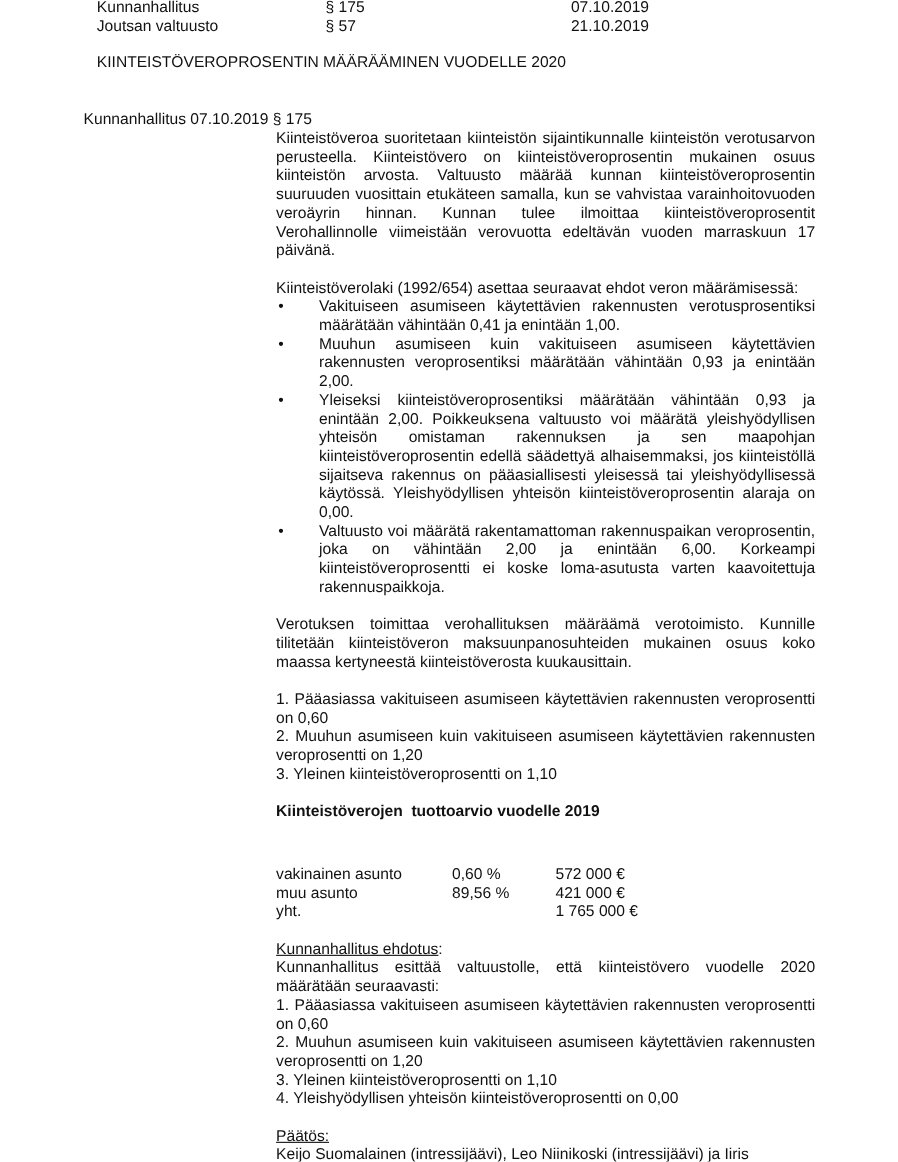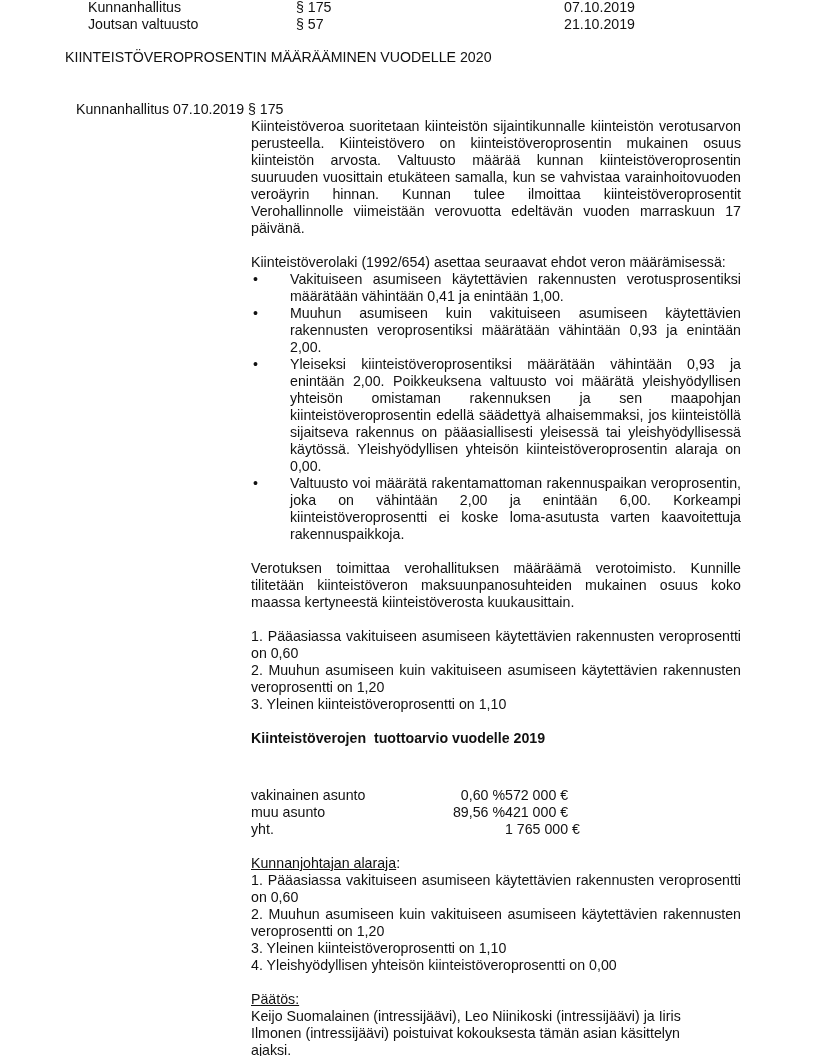--- a/index.html
+++ b/index.html
@@ -6,50 +6,50 @@
   body {
     width: 816px; height: 1056px; overflow: hidden; position: relative;
     font-family: "Liberation Sans", sans-serif; font-size: 14.2px; color: #111;
     line-height: 17px;
   }
   .abs { position: absolute; }
   .hdr-row { position: absolute; left: 88px; width: 560px; height: 17px; }
   .hdr-row span { position: absolute; top: 0; white-space: nowrap; }
   .hdr-row .c1 { left: 0; }
   .hdr-row .c2 { left: 208px; }
-  .hdr-row .c3 { left: 431px; margin-left: 45px; }
+  .hdr-row .c3 { left: 431px; }
   .main { position: absolute; left: 251px; width: 490px; }
   p { margin: 0; }
   .just { text-align: justify; text-align-last: left; }
   .gap { height: 17px; }
   ul.bullets { list-style: none; margin: 0; padding: 0; }
   ul.bullets li { position: relative; padding-left: 39px; text-align: justify; }
   ul.bullets li .dot { position: absolute; left: 2px; top: 0; }
   .bold { font-weight: bold; }
   .u { text-decoration: underline; }
   table.est { border-collapse: collapse; margin-top: 40px; }
   table.est td { padding: 0; height: 17px; white-space: nowrap; vertical-align: top; }
   table.est td.c1 { width: 160px; }
-  table.est td.c2 { width: 94px; text-align: right; }
+  table.est td.c2 { width: 94px; }
 </style>
 </head>
 <body>
 
 <div class="hdr-row" style="top:-1px;">
   <span class="c1">Kunnanhallitus</span>
   <span class="c2">§ 175</span>
   <span class="c3">07.10.2019</span>
 </div>
 <div class="hdr-row" style="top:16px;">
   <span class="c1">Joutsan valtuusto</span>
   <span class="c2">§ 57</span>
   <span class="c3">21.10.2019</span>
 </div>
 
-<div class="abs" style="left:65px; top:49px; white-space:nowrap;">KIINTEISTÖVEROPROSENTIN MÄÄRÄÄMINEN VUODELLE 2020</div>
+<div class="abs" style="left:88px; top:49px; white-space:nowrap;">KIINTEISTÖVEROPROSENTIN MÄÄRÄÄMINEN VUODELLE 2020</div>
 <div class="abs" style="left:76px; top:101px; white-space:nowrap;">Kunnanhallitus 07.10.2019 § 175</div>
 
 <div class="main" style="top:118px;">
   <p class="just">Kiinteistöveroa suoritetaan kiinteistön sijaintikunnalle kiinteistön verotusarvon perusteella. Kiinteistövero on kiinteistöveroprosentin mukainen osuus kiinteistön arvosta. Valtuusto määrää kunnan kiinteistöveroprosentin suuruuden vuosittain etukäteen samalla, kun se vahvistaa varainhoitovuoden veroäyrin hinnan. Kunnan tulee ilmoittaa kiinteistöveroprosentit Verohallinnolle viimeistään verovuotta edeltävän vuoden marraskuun 17 päivänä.</p>
   <div class="gap"></div>
 
   <p class="just">Kiinteistöverolaki (1992/654) asettaa seuraavat ehdot veron määrämisessä:</p>
   <ul class="bullets">
     <li><span class="dot">•</span><span>Vakituiseen asumiseen käytettävien rakennusten verotusprosentiksi määrätään vähintään 0,41 ja enintään 1,00.</span></li>
     <li><span class="dot">•</span><span>Muuhun asumiseen kuin vakituiseen asumiseen käytettävien rakennusten veroprosentiksi määrätään vähintään 0,93 ja enintään 2,00.</span></li>
@@ -81,21 +81,22 @@
     </tr>
     <tr>
       <td class="c1">yht.</td>
       <td class="c2"></td>
       <td>1 765 000 €</td>
     </tr>
   </tbody>
     </table>
   <div class="gap"></div>
 
-  <p><span class="u">Kunnanjohtajan alaraja</span><span>:</span></p>
+  <p><span class="u">Kunnanhallitus ehdotus</span><span>:</span></p>
+  <p class="just">Kunnanhallitus esittää valtuustolle, että kiinteistövero vuodelle 2020  määrätään seuraavasti:</p>
   <p class="just">1. Pääasiassa vakituiseen asumiseen käytettävien rakennusten veroprosentti on 0,60</p>
   <p class="just">2. Muuhun asumiseen kuin vakituiseen asumiseen käytettävien rakennusten veroprosentti on 1,20</p>
   <p>3. Yleinen kiinteistöveroprosentti on 1,10</p>
   <p>4. Yleishyödyllisen yhteisön kiinteistöveroprosentti on 0,00</p>
   <div class="gap"></div>
 
   <p class="u">Päätös:</p>
   <p style="width:450px;">Keijo Suomalainen (intressijäävi), Leo Niinikoski (intressijäävi) ja Iiris Ilmonen (intressijäävi) poistuivat kokouksesta tämän asian käsittelyn ajaksi.</p>
 </div>
 

